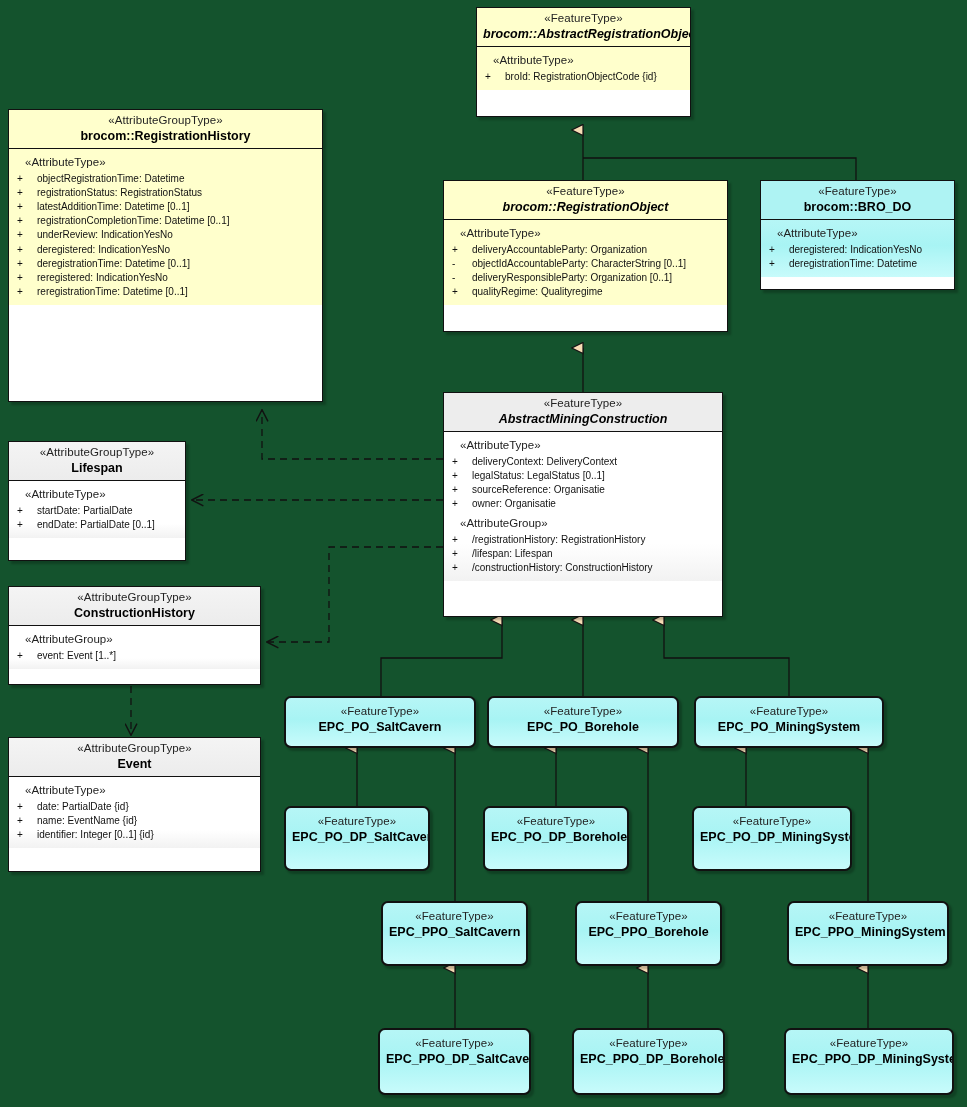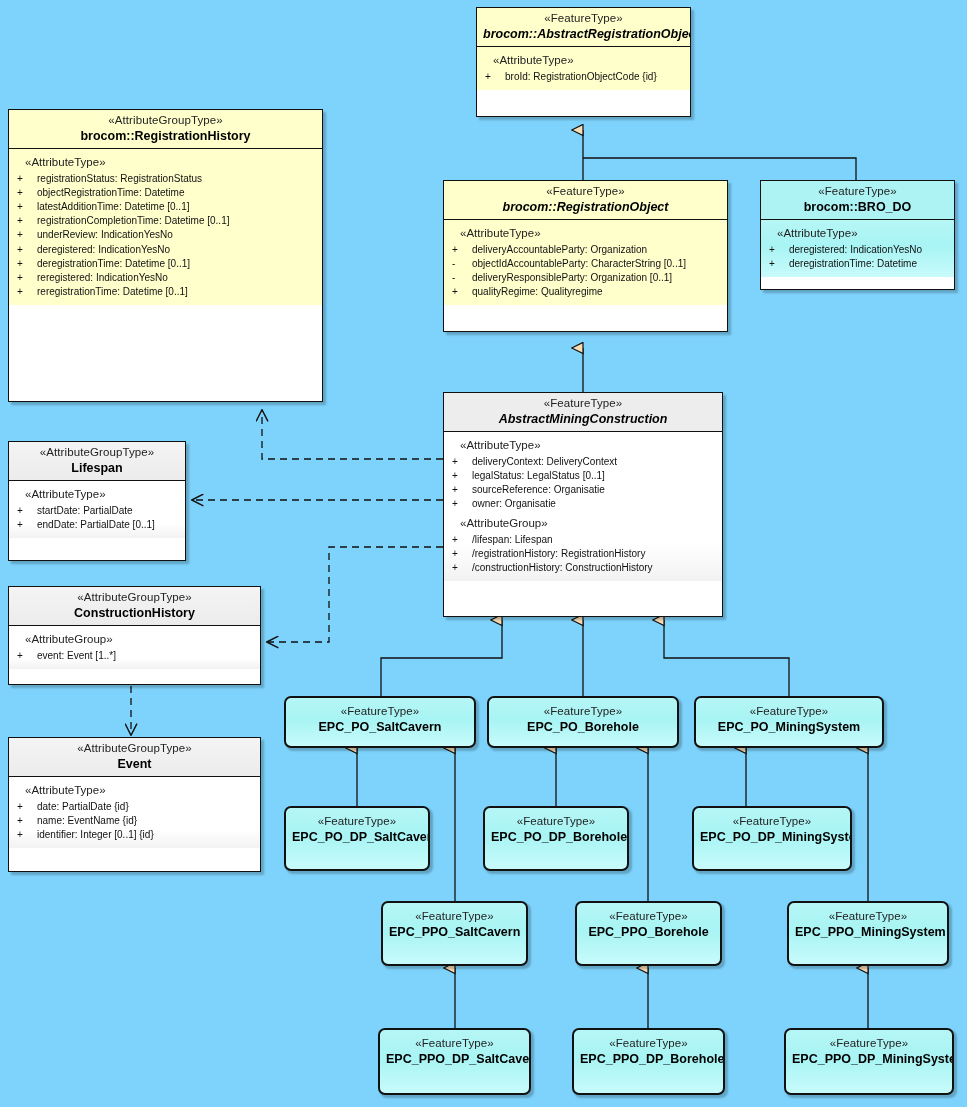--- a/index.html
+++ b/index.html
@@ -10,21 +10,21 @@
   }
   body {
     font-family: "Liberation Sans", "DejaVu Sans", sans-serif;
     -webkit-font-smoothing: antialiased;
   }
   #canvas {
     position: relative;
     width: 967px;
     height: 1107px;
     overflow: hidden;
-    background: #7dd3fc;
+    background: #14532d;
   }
   #edges {
     position: absolute;
     left: 0; top: 0;
     width: 967px;
     height: 1107px;
     pointer-events: none;
   }
 
   
@@ -166,22 +166,22 @@
   </div>
 
   <div class="uml" style="left:8px; top:109px; width:315px; height:293px;">
     <div class="head hd-yellow">
       <span class="stereo">«AttributeGroupType»</span>
       <span class="cname">brocom::RegistrationHistory</span>
     </div>
     <div class="sep"></div>
     <div class="body fill-yellow">
       <div class="grouphdr">«AttributeType»</div>
+      <span class="attr"><span class="vis">+</span><span>objectRegistrationTime: Datetime</span></span>
       <span class="attr"><span class="vis">+</span><span>registrationStatus: RegistrationStatus</span></span>
-      <span class="attr"><span class="vis">+</span><span>objectRegistrationTime: Datetime</span></span>
       <span class="attr"><span class="vis">+</span><span>latestAdditionTime: Datetime [0..1]</span></span>
       <span class="attr"><span class="vis">+</span><span>registrationCompletionTime: Datetime [0..1]</span></span>
       <span class="attr"><span class="vis">+</span><span>underReview: IndicationYesNo</span></span>
       <span class="attr"><span class="vis">+</span><span>deregistered: IndicationYesNo</span></span>
       <span class="attr"><span class="vis">+</span><span>deregistrationTime: Datetime [0..1]</span></span>
       <span class="attr"><span class="vis">+</span><span>reregistered: IndicationYesNo</span></span>
       <span class="attr"><span class="vis">+</span><span>reregistrationTime: Datetime [0..1]</span></span>
     </div>
   </div>
 
@@ -219,22 +219,22 @@
       <span class="cname">AbstractMiningConstruction</span>
     </div>
     <div class="sep"></div>
     <div class="body fill-white">
       <div class="grouphdr">«AttributeType»</div>
       <span class="attr"><span class="vis">+</span><span>deliveryContext: DeliveryContext</span></span>
       <span class="attr"><span class="vis">+</span><span>legalStatus: LegalStatus [0..1]</span></span>
       <span class="attr"><span class="vis">+</span><span>sourceReference: Organisatie</span></span>
       <span class="attr"><span class="vis">+</span><span>owner: Organisatie</span></span>
       <div class="grouphdr" style="padding-top:5px;">«AttributeGroup»</div>
+      <span class="attr"><span class="vis">+</span><span>/registrationHistory: RegistrationHistory</span></span>
       <span class="attr"><span class="vis">+</span><span>/lifespan: Lifespan</span></span>
-      <span class="attr"><span class="vis">+</span><span>/registrationHistory: RegistrationHistory</span></span>
       <span class="attr"><span class="vis">+</span><span>/constructionHistory: ConstructionHistory</span></span>
     </div>
   </div>
 
   <div class="uml" style="left:8px; top:441px; width:178px; height:120px;">
     <div class="head hd-lgrey fill-lgrey">
       <span class="stereo">«AttributeGroupType»</span>
       <span class="cname">Lifespan</span>
     </div>
     <div class="sep"></div>

